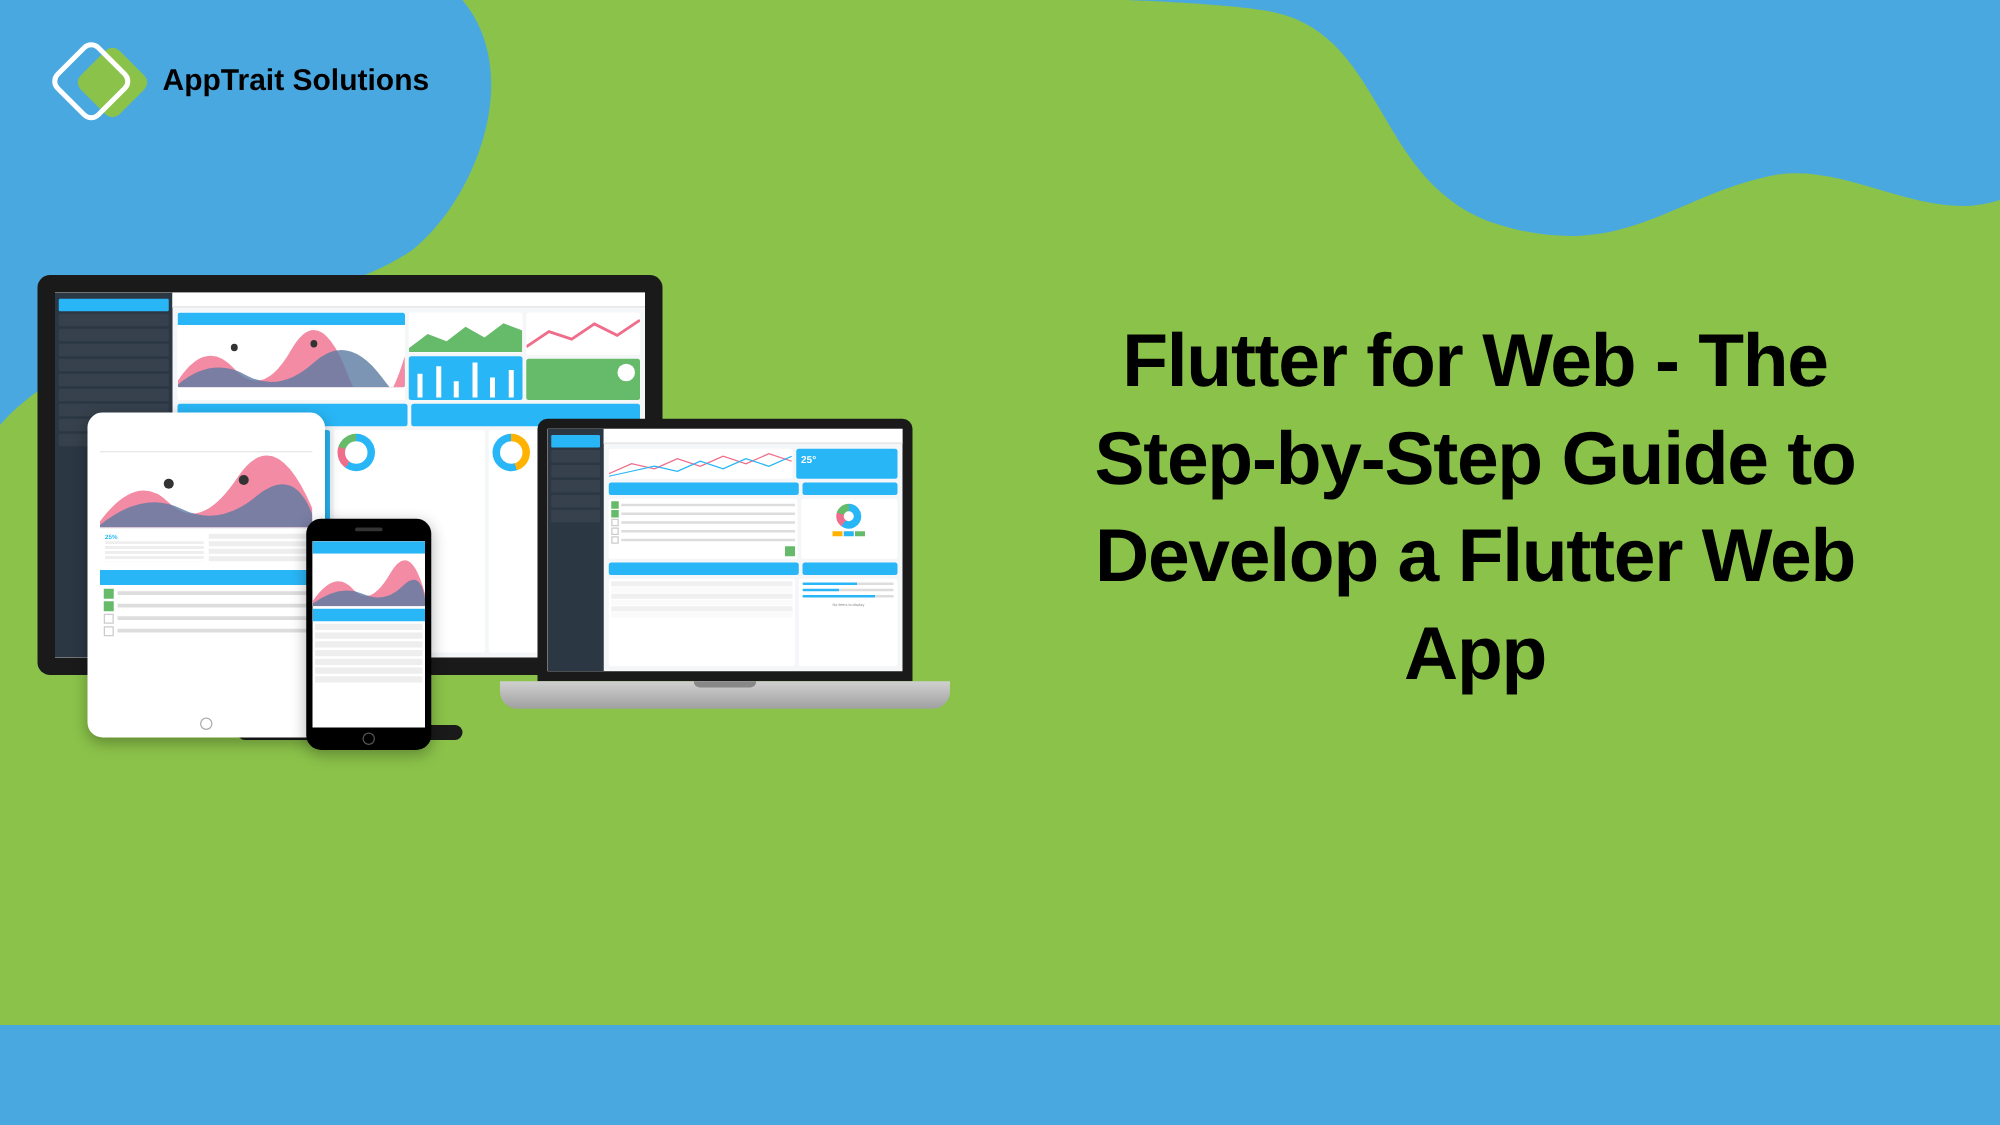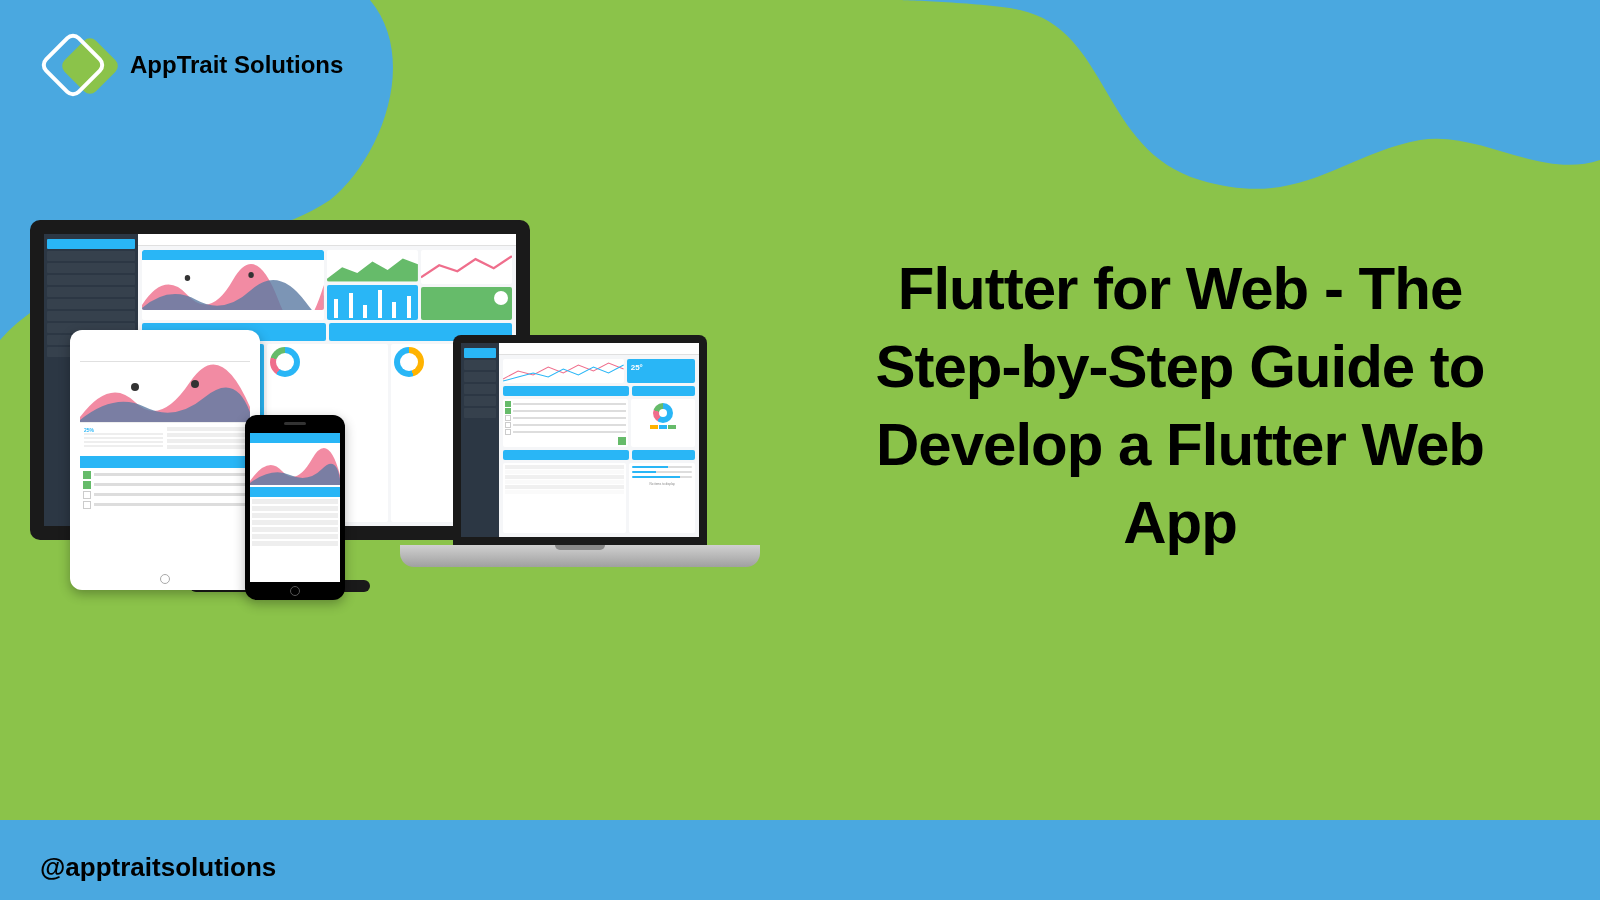--- a/index.html
+++ b/index.html
@@ -119,21 +119,21 @@
 }
 
 
 .laptop {
   position: absolute;
   right: -10px;
   top: 115px;
   width: 360px;
 }
 .laptop-screen {
-  width: 254px;
+  width: 300px;
   height: 210px;
   background: #1a1a1a;
   border-radius: 8px 8px 0 0;
   padding: 8px;
   margin: 0 auto;
 }
 .laptop-base {
   width: 360px;
   height: 22px;
   background: linear-gradient(#d0d0d0, #a0a0a0);
@@ -613,14 +613,13 @@
       </div>
     </div>
     <div class="laptop-base">
         <div class="laptop-notch"></div>
       </div>
   </div>
 
 </div>
 
 <div class="footer">
-  <div class="handle-right">@apptraitsolutions</div>
 </div>
 
 </body></html>

